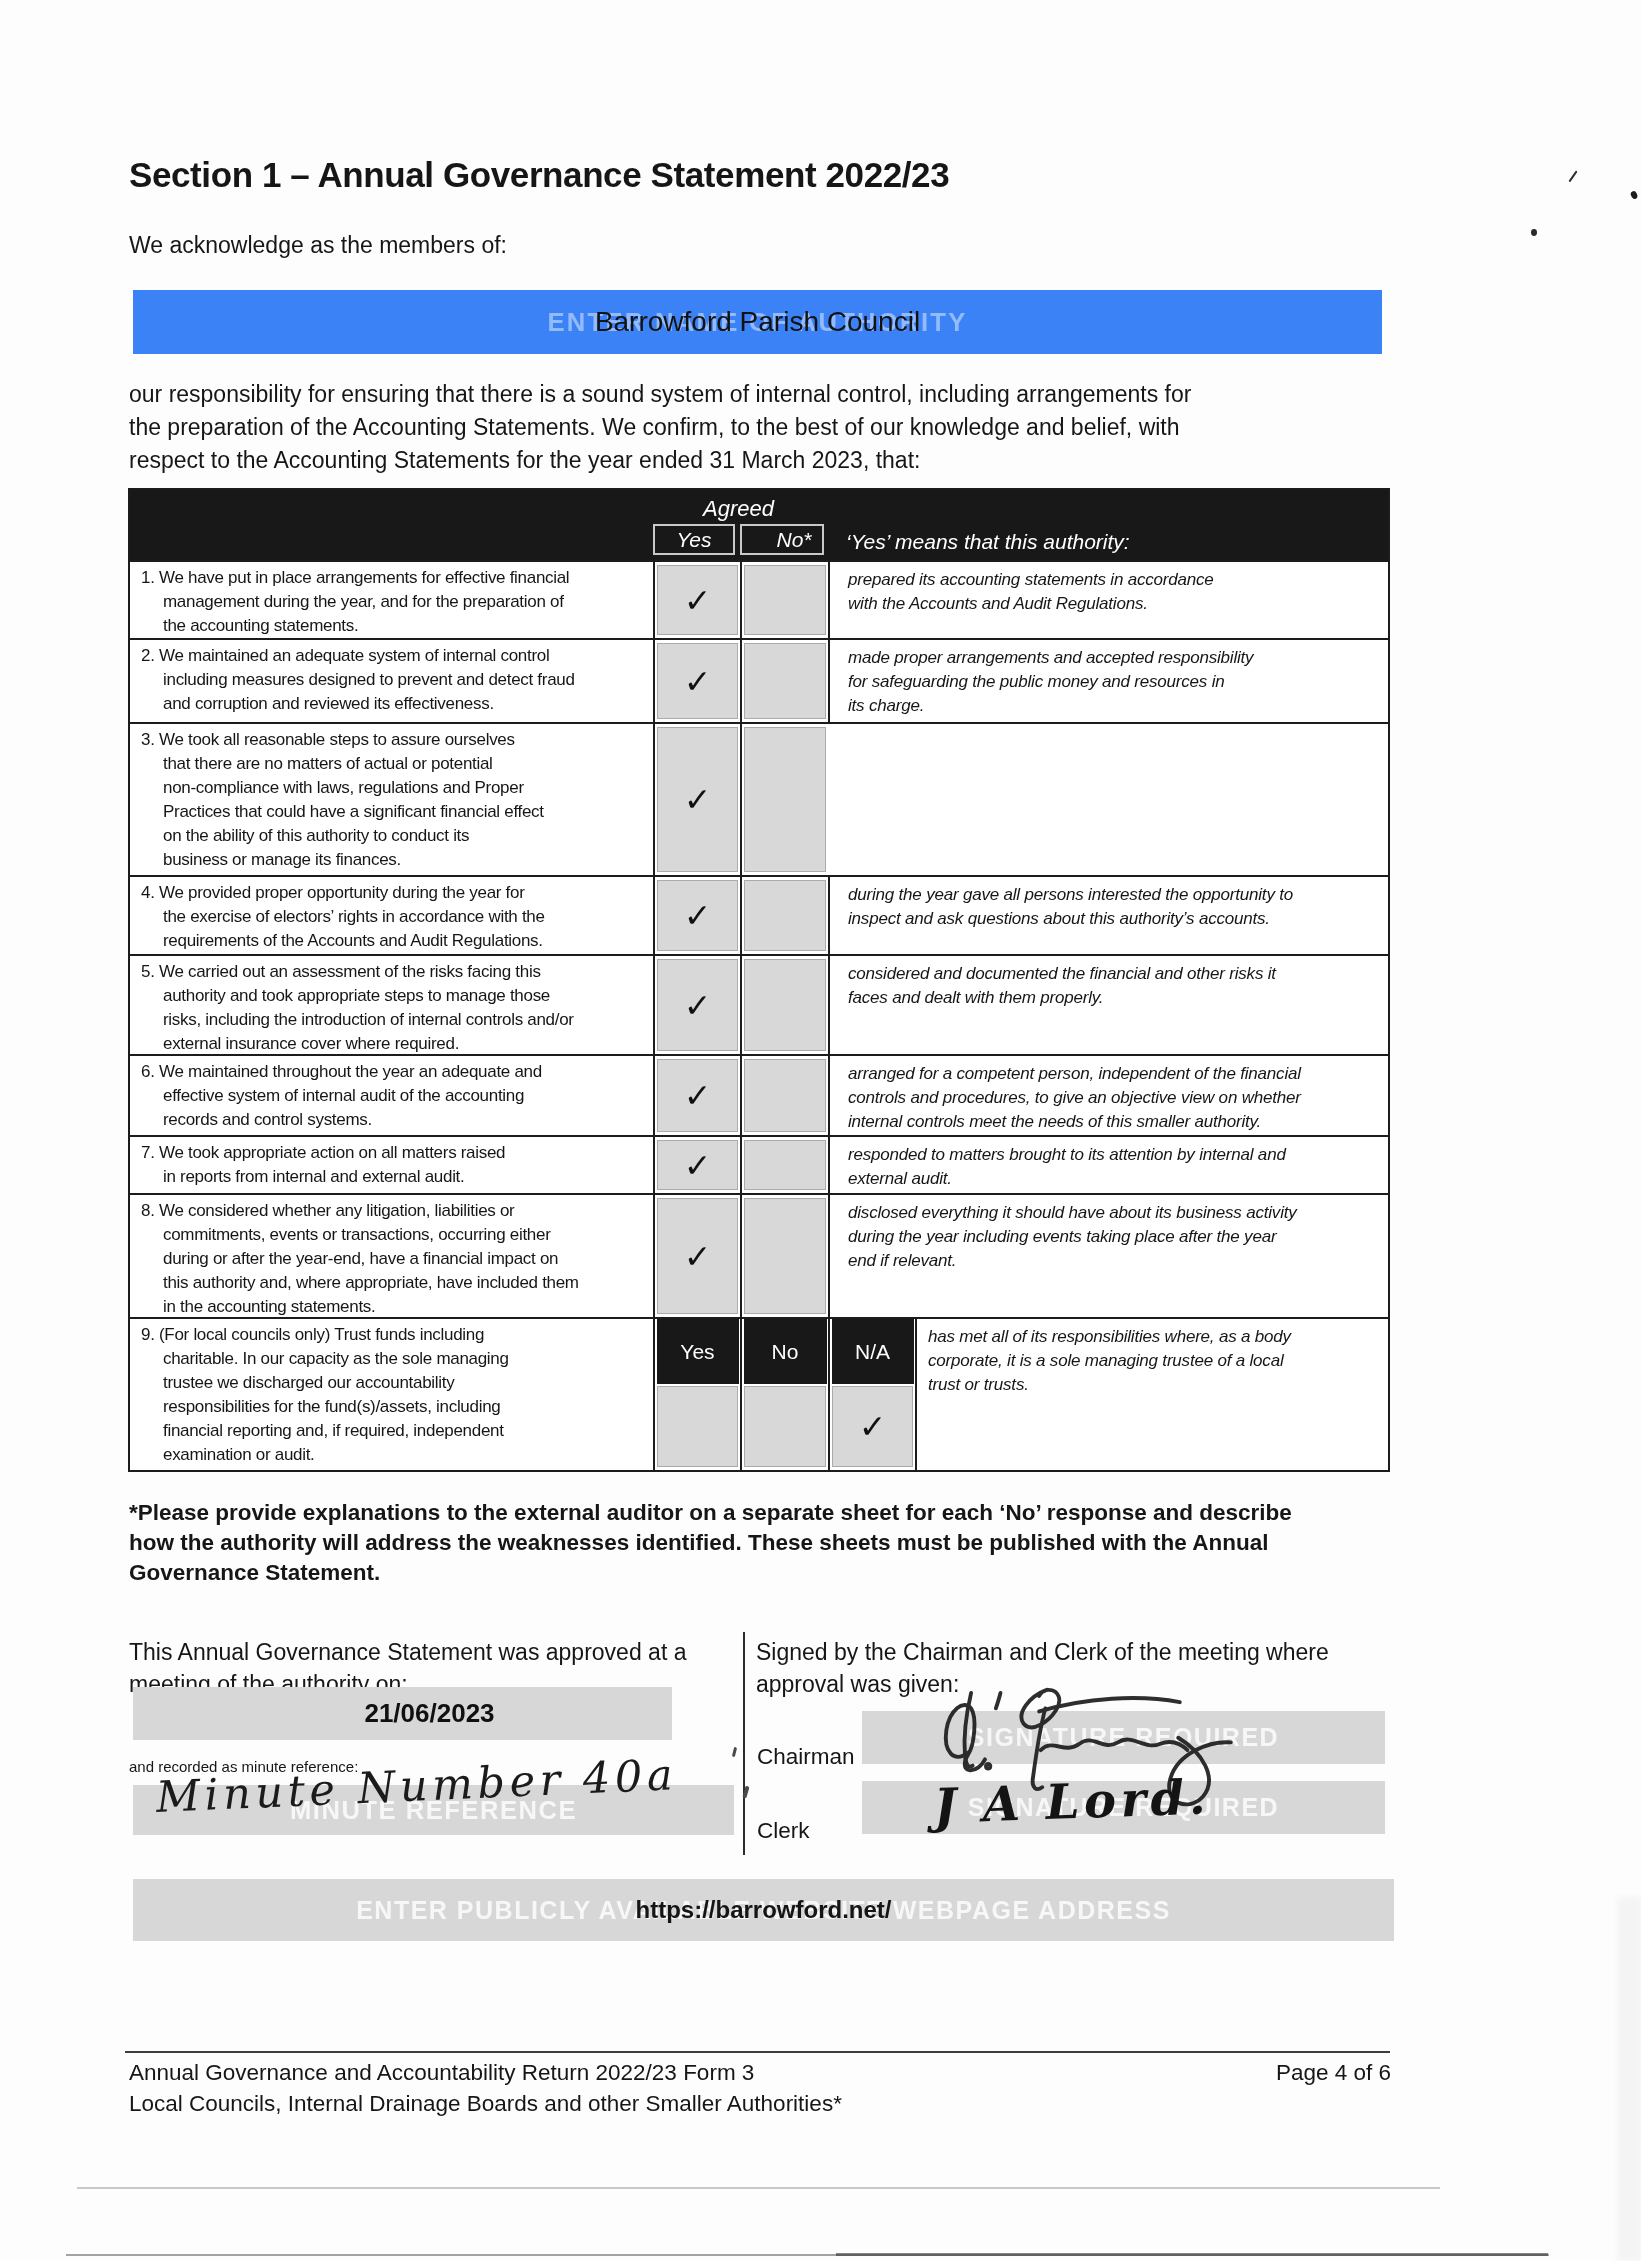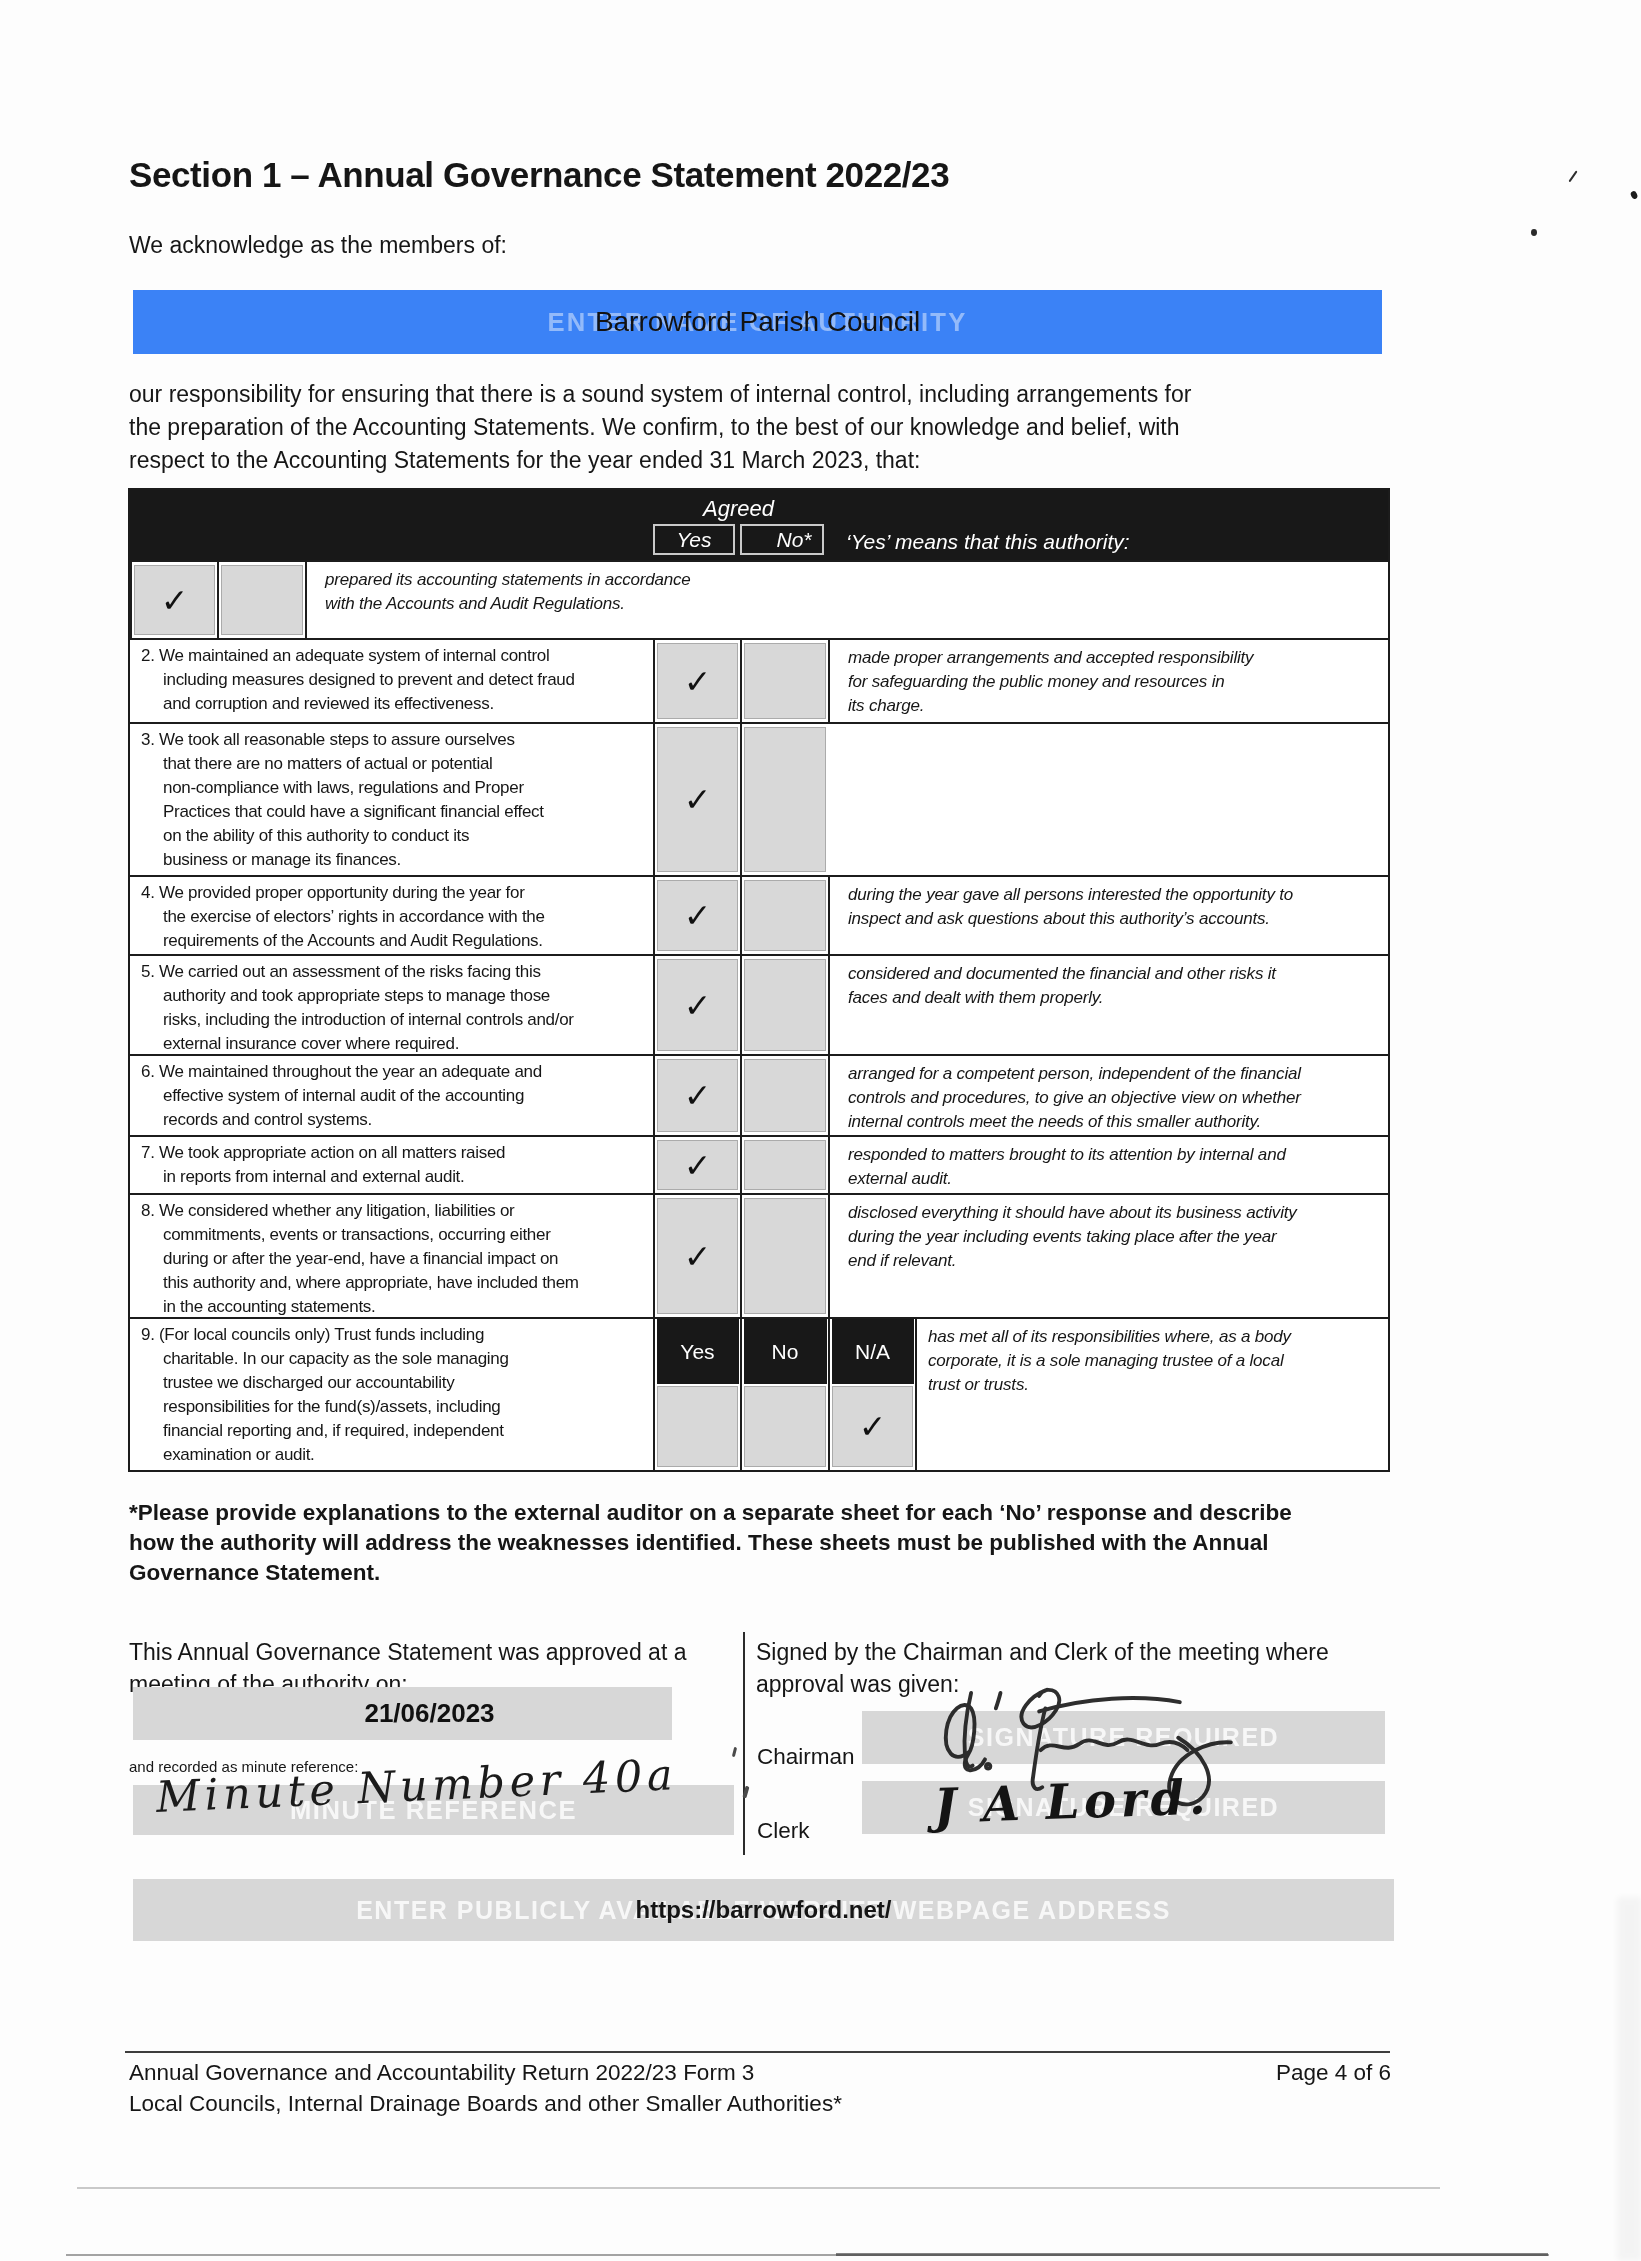--- a/index.html
+++ b/index.html
@@ -123,20 +123,23 @@
 
   <div class="abs agstable">
     <div class="thead">
       <div class="agreed">Agreed</div>
       <div class="hdbox hd-yes">Yes</div>
       <div class="hdbox hd-no">No*</div>
       <div class="hd-meaning">‘Yes’ means that this authority:</div>
     </div>
 
     <div class="trow" style="height:78px">
+      <div class="cs pre">1. We have put in place arrangements for effective financial
+management during the year, and for the preparation of
+the accounting statements.</div>
       <div class="cy">
           <div class="cellbox">✓</div>
         </div>
       <div class="cn">
           <div class="cellbox"></div>
         </div>
       <div class="cm pre">prepared its accounting statements in accordance
 with the Accounts and Audit Regulations.</div>
     </div>
 

